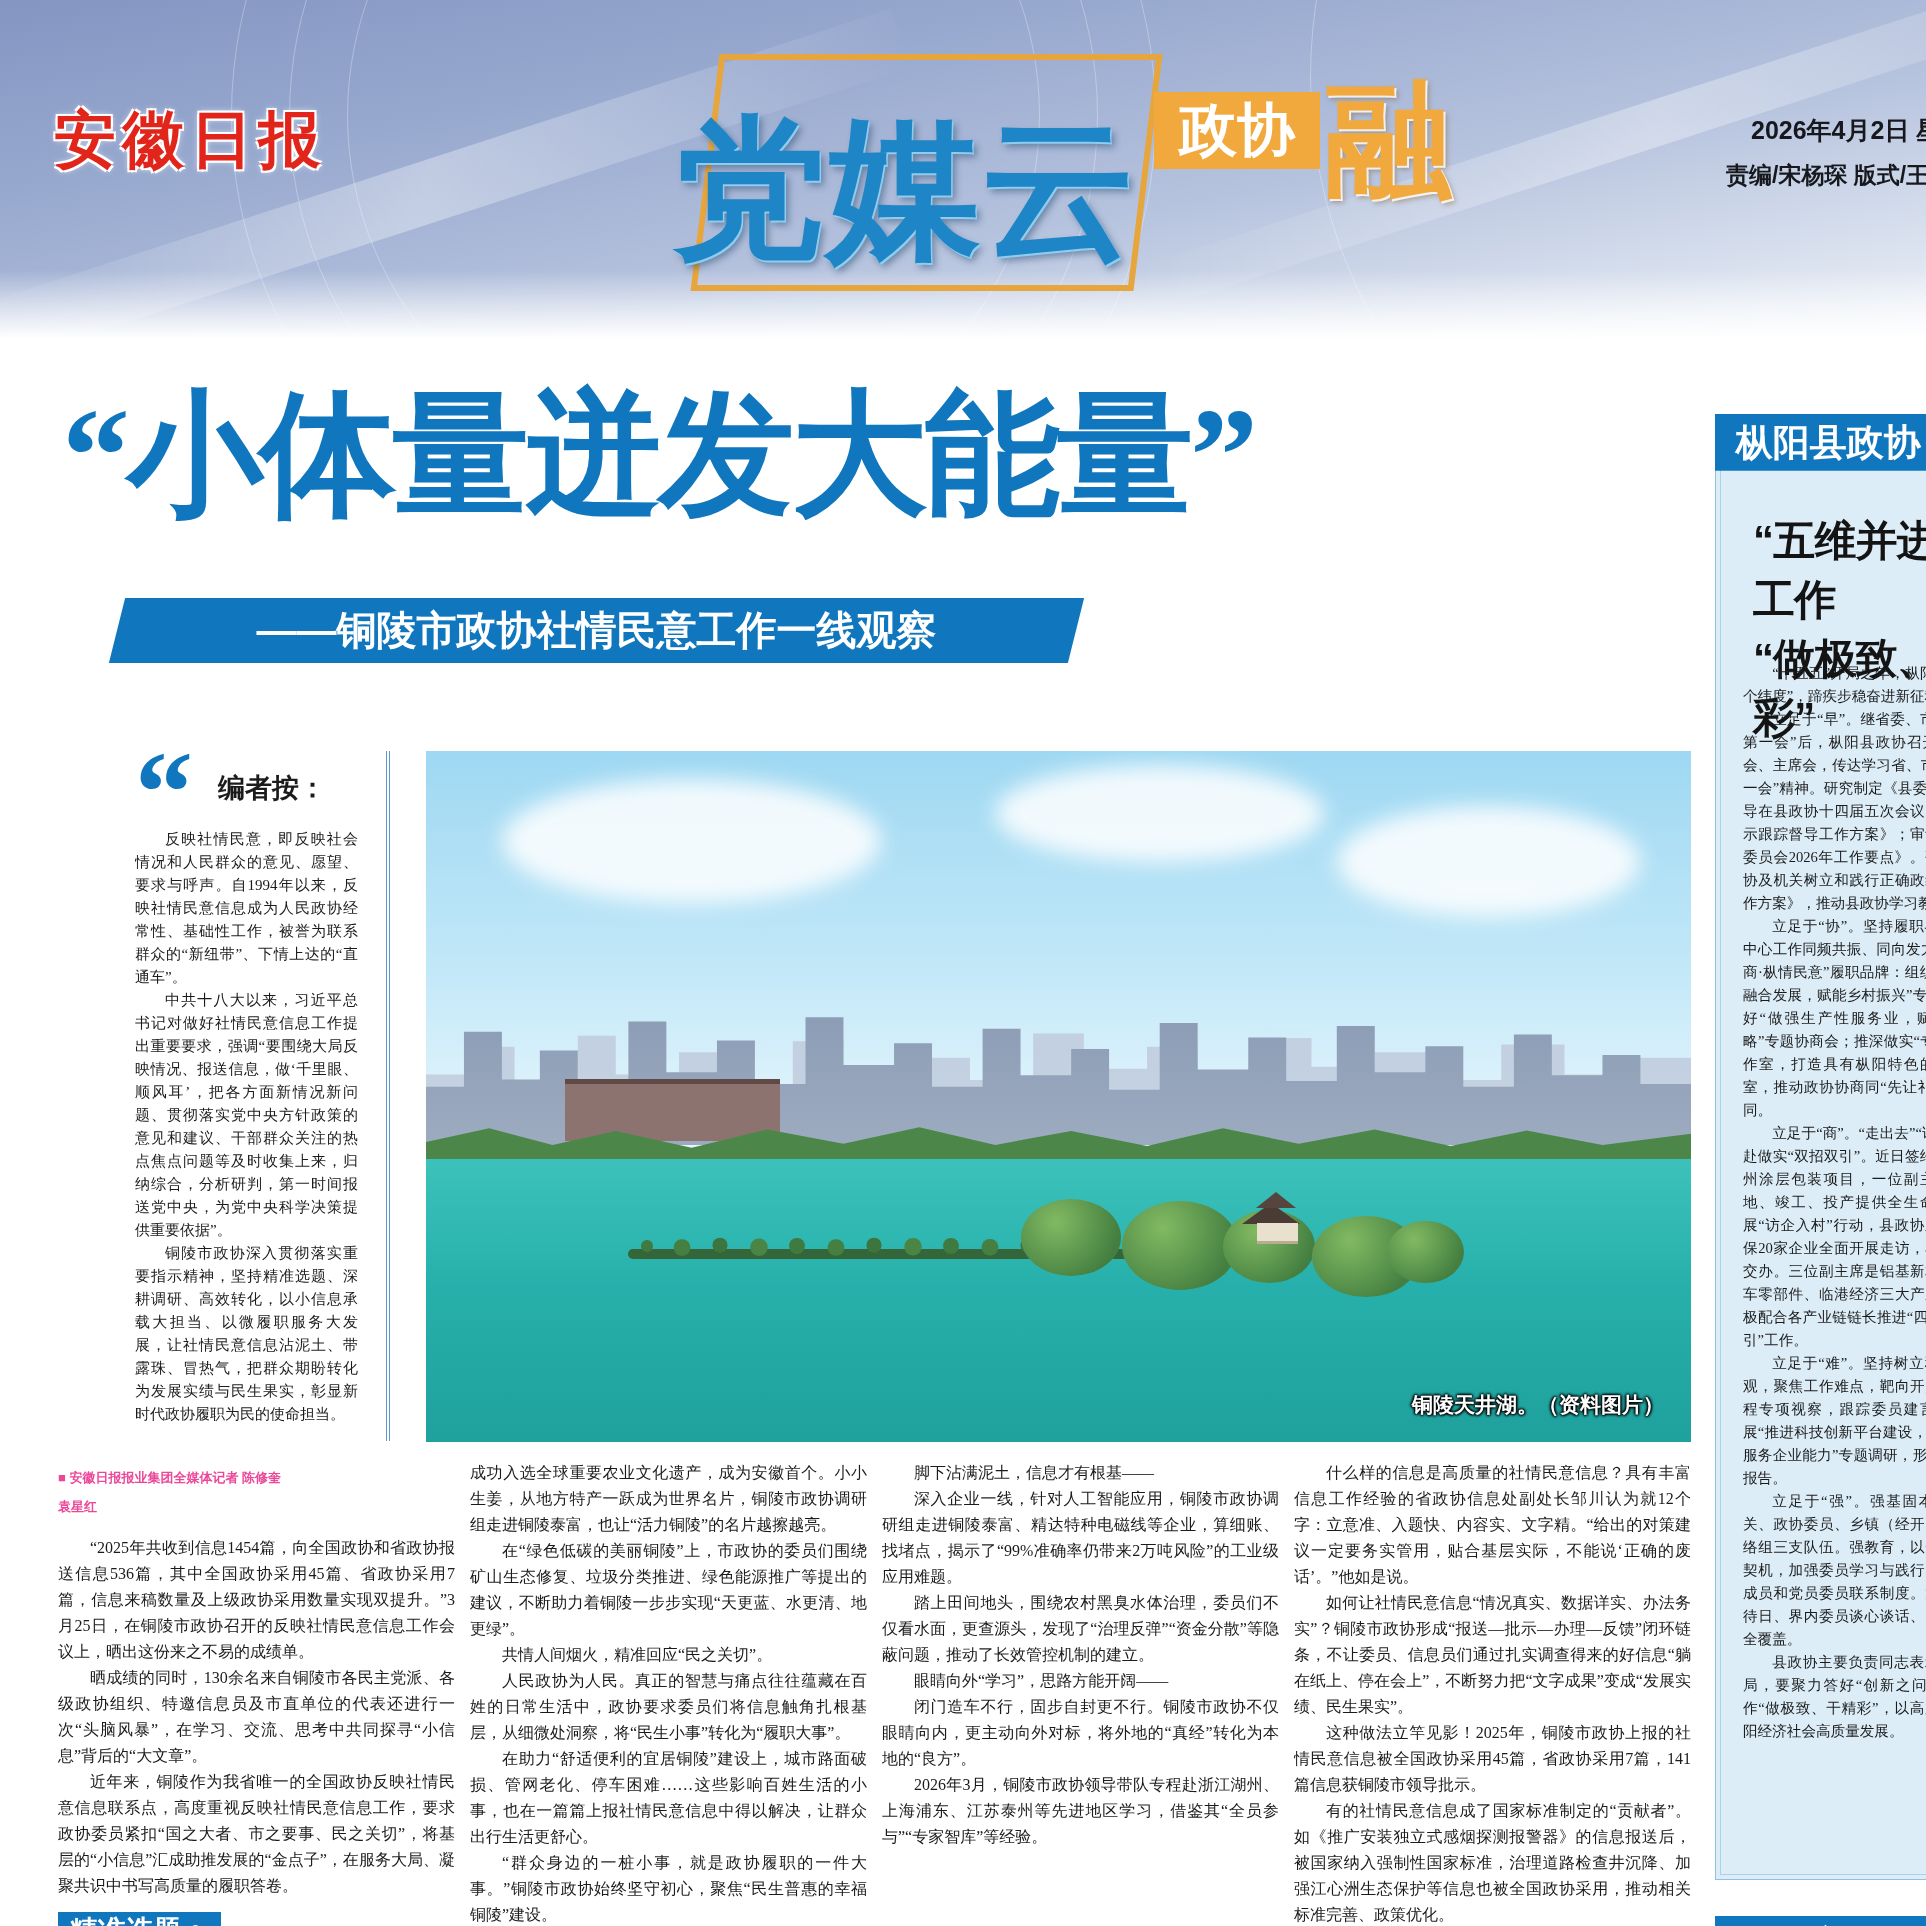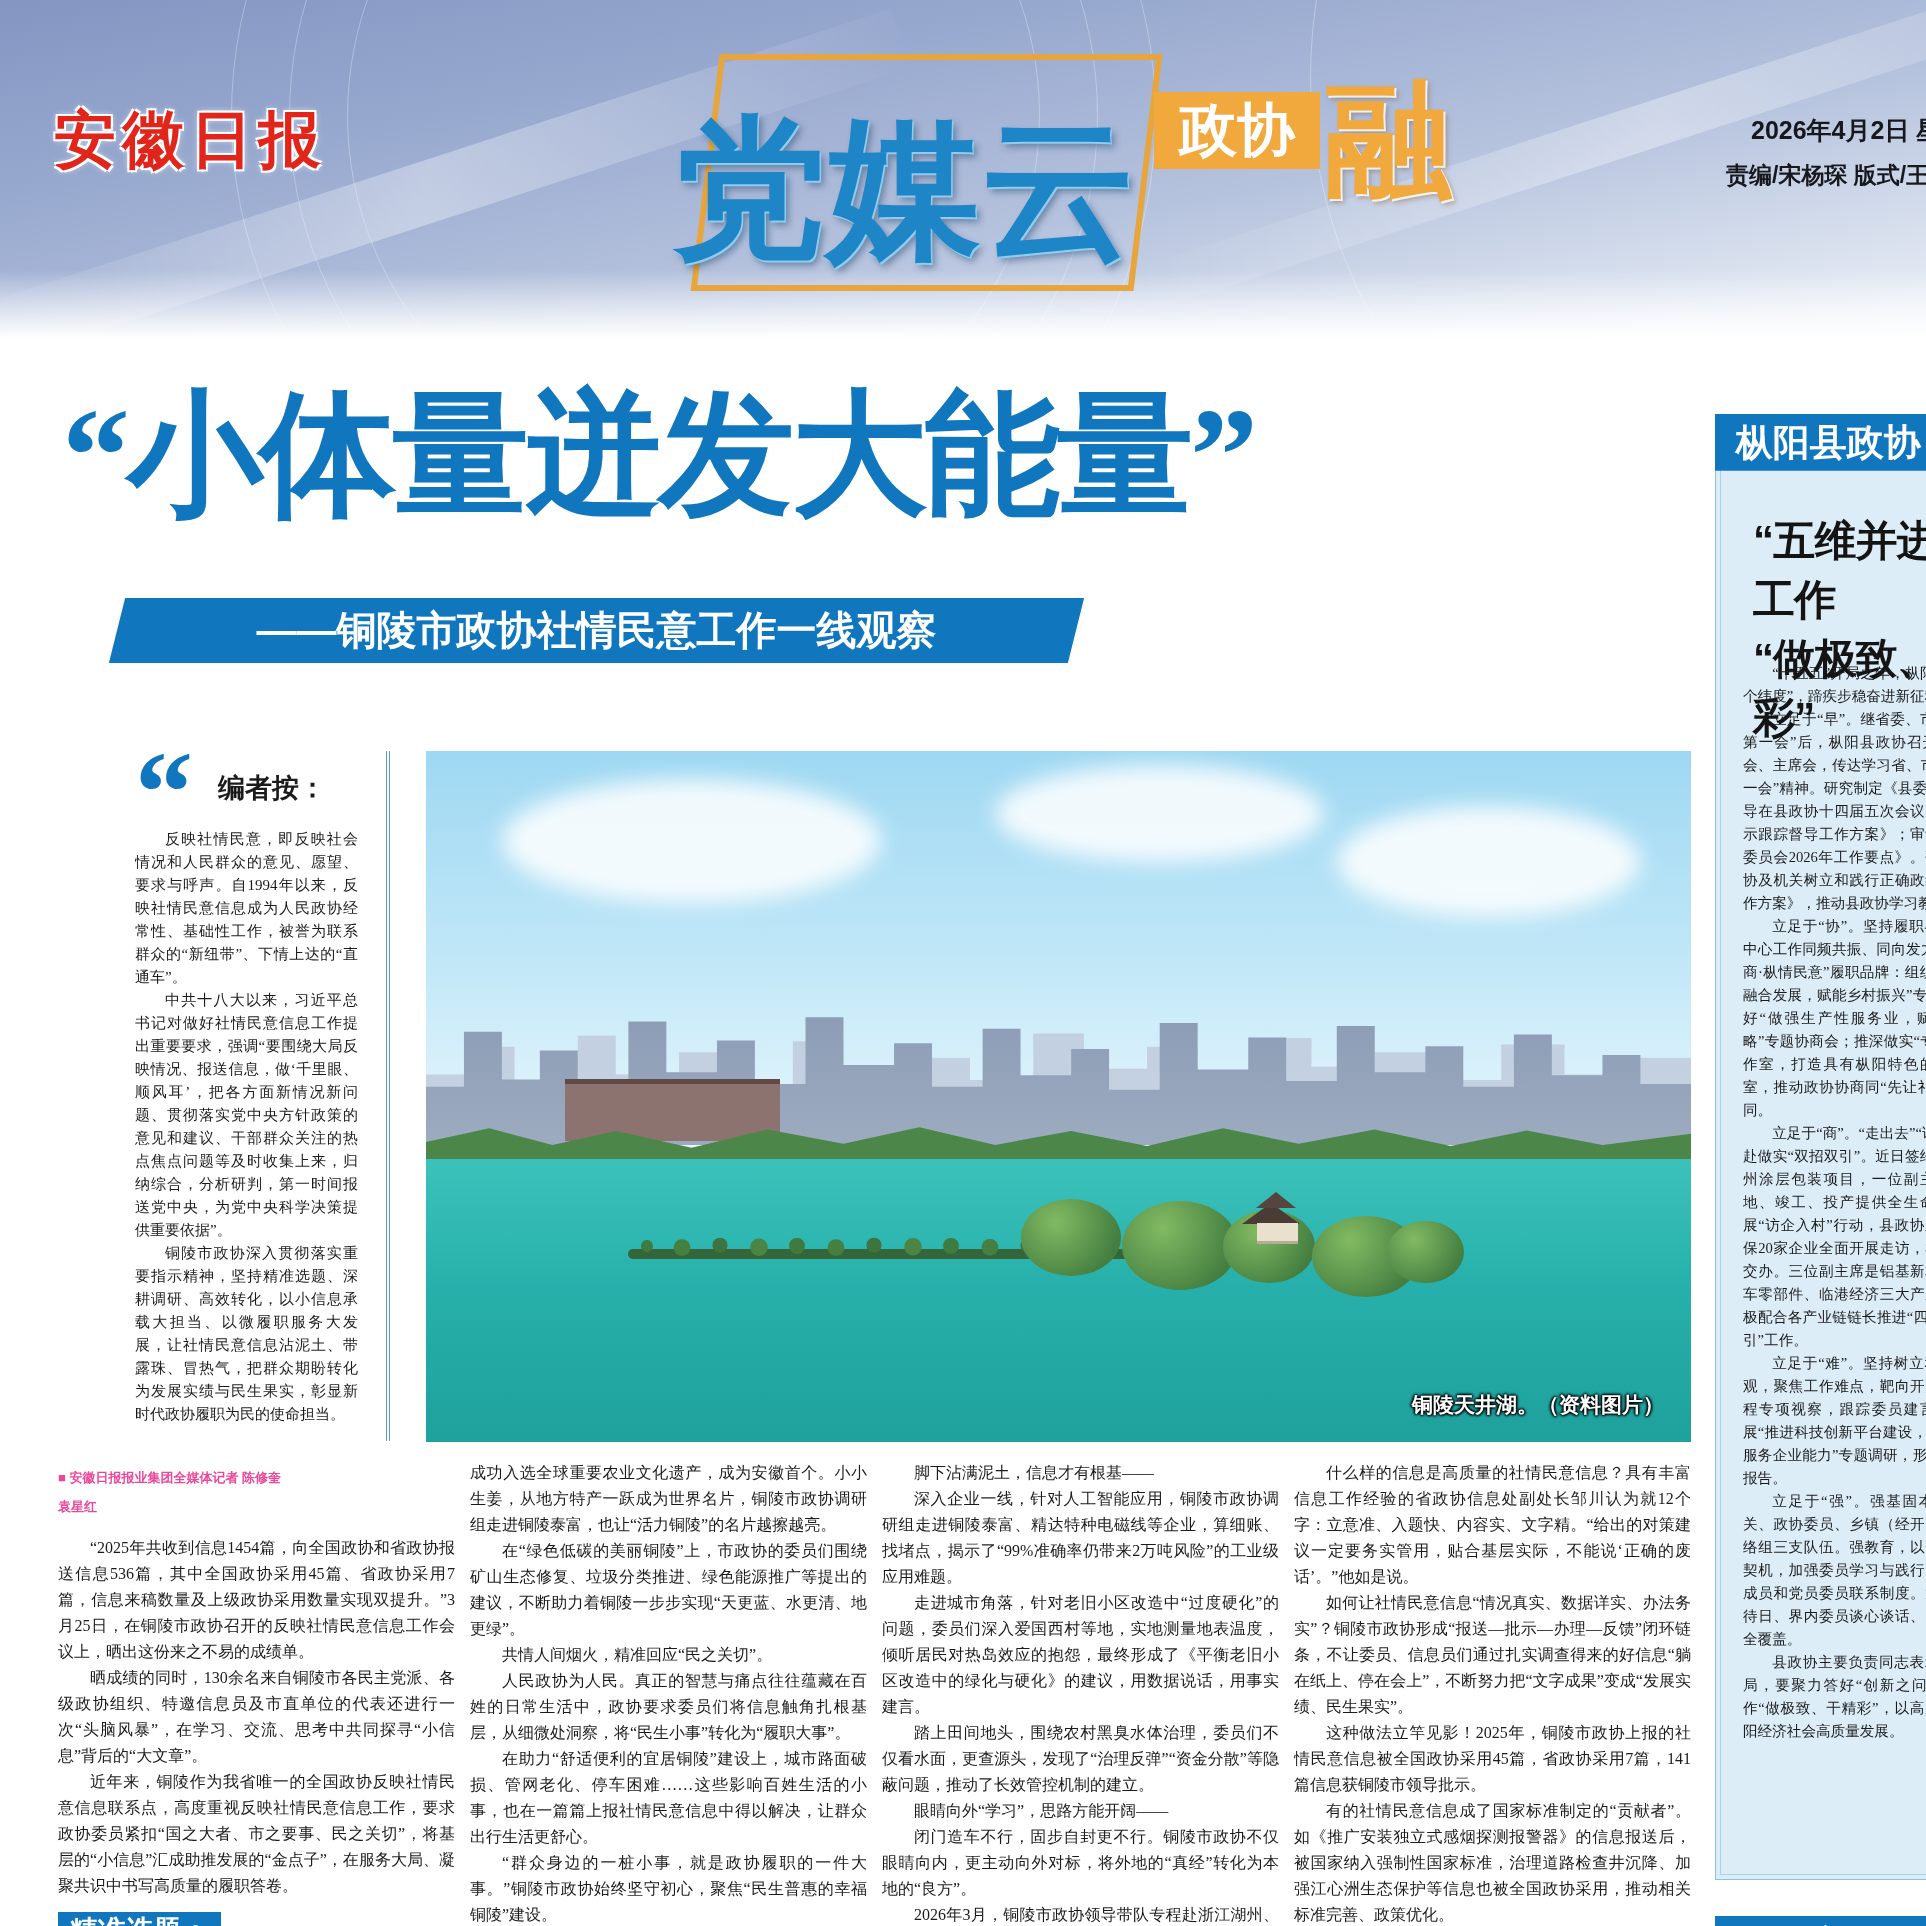--- a/index.html
+++ b/index.html
@@ -173,21 +173,20 @@
       <p class="para">在“绿色低碳的美丽铜陵”上，市政协的委员们围绕矿山生态修复、垃圾分类推进、绿色能源推广等提出的建议，不断助力着铜陵一步步实现“天更蓝、水更清、地更绿”。</p>
       <p class="para">共情人间烟火，精准回应“民之关切”。</p>
       <p class="para">人民政协为人民。真正的智慧与痛点往往蕴藏在百姓的日常生活中，政协要求委员们将信息触角扎根基层，从细微处洞察，将“民生小事”转化为“履职大事”。</p>
       <p class="para">在助力“舒适便利的宜居铜陵”建设上，城市路面破损、管网老化、停车困难……这些影响百姓生活的小事，也在一篇篇上报社情民意信息中得以解决，让群众出行生活更舒心。</p>
       <p class="para">“群众身边的一桩小事，就是政协履职的一件大事。”铜陵市政协始终坚守初心，聚焦“民生普惠的幸福铜陵”建设。</p>
       <p class="para">2024年，一则独居老人家中失火的新闻引起市政协委员谢中友的关注，他第一时间行动起来，走访消防部门、社区居委会、养老机构，调研独居老人“用火用电”这个老龄化社会的共性问题。他连夜撰写信息《推广安装独立式感烟探测报警器  降低家庭火灾安全隐患的建议》。这条“带着温度”的信息，一路直达高层。2025年5月，国家市场监督管理总局、国家标准化管理委员会发布强制性国家标准，独立式感烟报警器在全国推广。</p>
     </div>
   <div id="col3" class="col">
       <p class="para">脚下沾满泥土，信息才有根基——</p>
       <p class="para">深入企业一线，针对人工智能应用，铜陵市政协调研组走进铜陵泰富、精达特种电磁线等企业，算细账、找堵点，揭示了“99%准确率仍带来2万吨风险”的工业级应用难题。</p>
-      <p class="para">走进城市角落，针对老旧小区改造中“过度硬化”的问题，委员们深入爱国西村等地，实地测量地表温度，倾听居民对热岛效应的抱怨，最终形成了《平衡老旧小区改造中的绿化与硬化》的建议，用数据说话，用事实建言。</p>
       <p class="para">踏上田间地头，围绕农村黑臭水体治理，委员们不仅看水面，更查源头，发现了“治理反弹”“资金分散”等隐蔽问题，推动了长效管控机制的建立。</p>
       <p class="para">眼睛向外“学习”，思路方能开阔——</p>
       <p class="para">闭门造车不行，固步自封更不行。铜陵市政协不仅眼睛向内，更主动向外对标，将外地的“真经”转化为本地的“良方”。</p>
       <p class="para">2026年3月，铜陵市政协领导带队专程赴浙江湖州、上海浦东、江苏泰州等先进地区学习，借鉴其“全员参与”“专家智库”等经验。</p>
     </div>
   <div id="col4" class="col">
       <p class="para">什么样的信息是高质量的社情民意信息？具有丰富信息工作经验的省政协信息处副处长邹川认为就12个字：立意准、入题快、内容实、文字精。“给出的对策建议一定要务实管用，贴合基层实际，不能说‘正确的废话’。”他如是说。</p>
       <p class="para">如何让社情民意信息“情况真实、数据详实、办法务实”？铜陵市政协形成“报送—批示—办理—反馈”闭环链条，不让委员、信息员们通过扎实调查得来的好信息“躺在纸上、停在会上”，不断努力把“文字成果”变成“发展实绩、民生果实”。</p>
       <p class="para">这种做法立竿见影！2025年，铜陵市政协上报的社情民意信息被全国政协采用45篇，省政协采用7篇，141篇信息获铜陵市领导批示。</p>
       <p class="para">有的社情民意信息成了国家标准制定的“贡献者”。如《推广安装独立式感烟探测报警器》的信息报送后，被国家纳入强制性国家标准，治理道路检查井沉降、加强江心洲生态保护等信息也被全国政协采用，推动相关标准完善、政策优化。</p>

